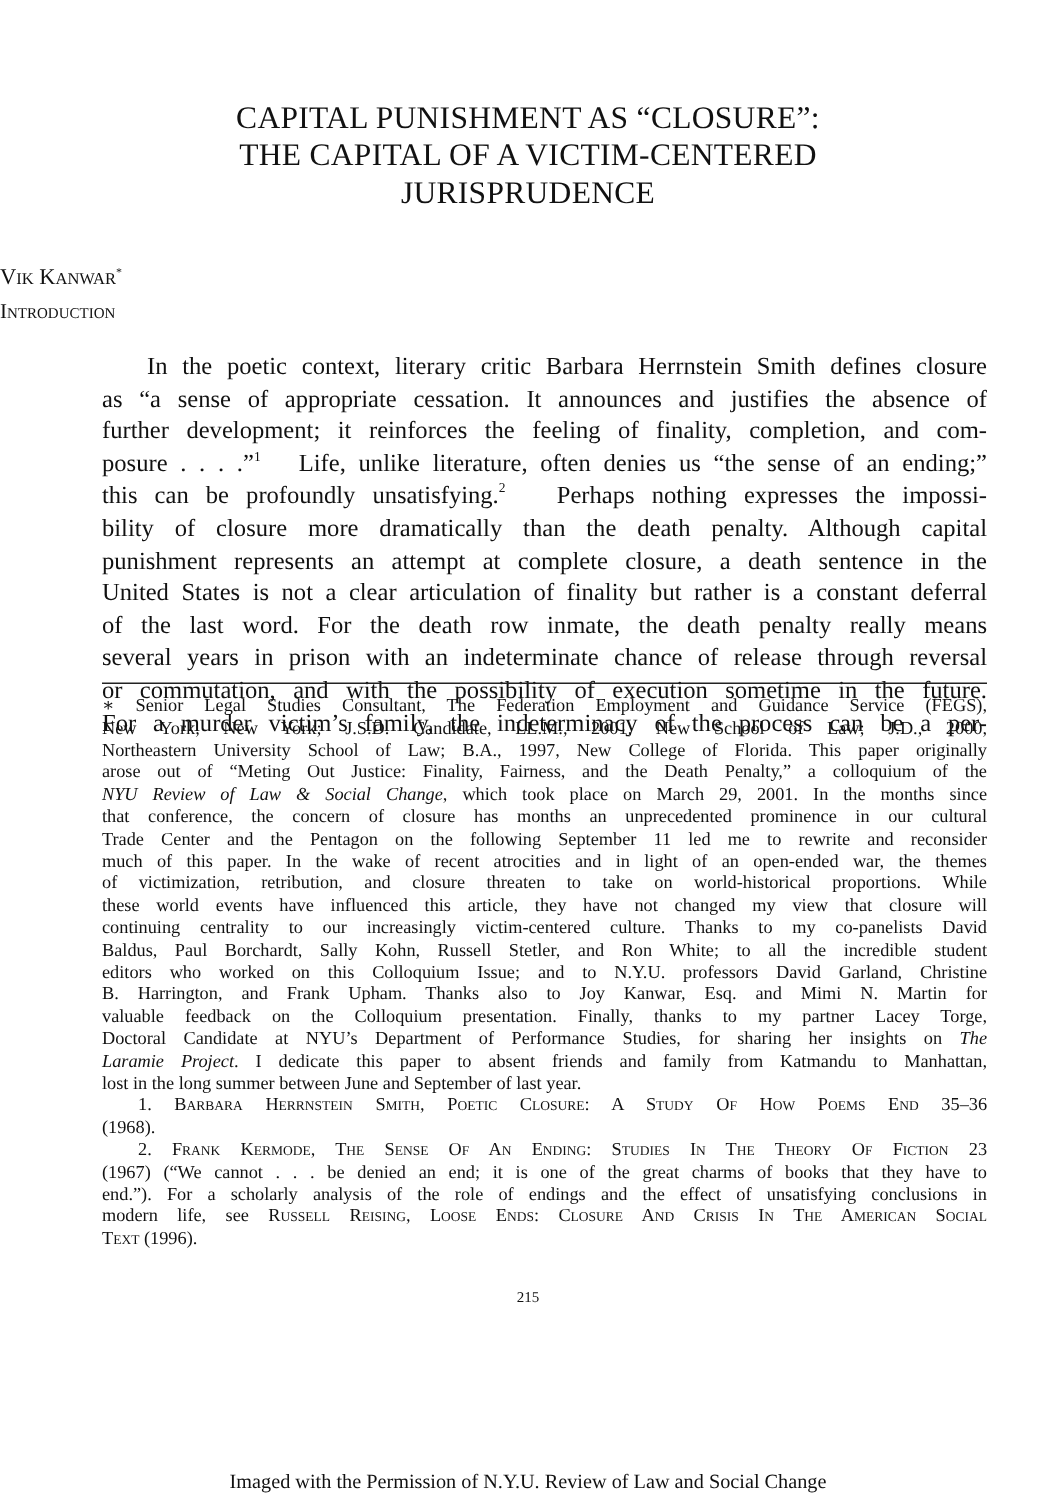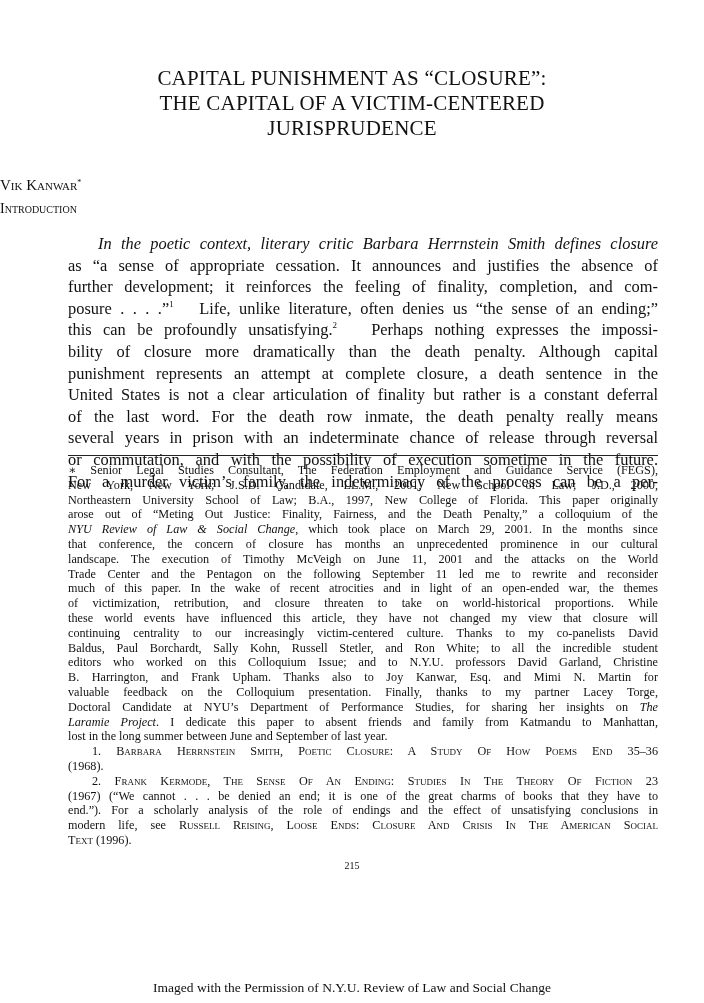--- a/index.html
+++ b/index.html
@@ -8,21 +8,21 @@
   .title { position: absolute; left: 0; width: 704px; text-align: center;
            font-size: 21px; line-height: 25px; top: 66px; letter-spacing: 0.2px; }
   .title div { white-space: nowrap; }
   .author { position: absolute; left: 0; width: 704px; text-align: left; top: 177px;
             font-size: 15px; font-variant: small-caps; }
   .author sup { font-size: 8px; vertical-align: 5px; }
   .section { position: absolute; left: 0; width: 704px; top: 201px;
              font-size: 14px; font-variant: small-caps; }
   .body { position: absolute; left: 68px; width: 590px; top: 233px; font-size: 16.4px; line-height: 21.6px; }
   .line { white-space: nowrap; text-align: justify; text-align-last: justify; height: 21.6px; }
-  .line.indent { padding-left: 30px; font-style: italic; }
+  .line.indent { padding-left: 30px; }
   .rule { position: absolute; left: 68px; width: 590px; top: 455px; border-top: 1.3px solid #222; }
   .notes { position: absolute; left: 68px; width: 590px; top: 463px; font-size: 12.2px; line-height: 14.8px; }
   .nline { white-space: nowrap; text-align: justify; text-align-last: justify; height: 14.8px; }
   .nline.last { text-align-last: left; }
   .nline.indent { padding-left: 24px; }
   .sc { font-variant: small-caps; }
   .pagenum { position: absolute; left: 0; width: 704px; top: 860px; text-align: center; font-size: 10px; }
   .permission { position: absolute; left: 0; width: 704px; top: 980px; text-align: center; font-size: 13.5px; }
   sup.fn { font-size: 9px; vertical-align: 7px; line-height: 0; }
   i { }
@@ -59,21 +59,20 @@
 
 <div class="rule"></div>
 
 <div class="notes">
   <div class="nline">∗ Senior Legal Studies Consultant, The Federation Employment and Guidance Service (FEGS),</div>
   <div class="nline">New York, New York; J.S.D. Candidate, LL.M., 2001, New School of Law; J.D., 2000,</div>
   <div class="nline">Northeastern University School of Law; B.A., 1997, New College of Florida. This paper originally</div>
   <div class="nline">arose out of “Meting Out Justice: Finality, Fairness, and the Death Penalty,” a colloquium of the</div>
   <div class="nline"><i>NYU Review of Law &amp; Social Change</i><span>, which took place on March 29, 2001.  In the months since</span></div>
   <div class="nline">that conference, the concern of closure has months an unprecedented prominence in our cultural</div>
-  <div class="nline">landscape.  The execution of Timothy McVeigh on June 11, 2001 and the attacks on the World</div>
   <div class="nline">Trade Center and the Pentagon on the following September 11 led me to rewrite and reconsider</div>
   <div class="nline">much of this paper.  In the wake of recent atrocities and in light of an open-ended war, the themes</div>
   <div class="nline">of victimization, retribution, and closure threaten to take on world-historical proportions.  While</div>
   <div class="nline">these world events have influenced this article, they have not changed my view that closure will</div>
   <div class="nline">continuing centrality to our increasingly victim-centered culture. Thanks to my co-panelists David</div>
   <div class="nline">Baldus, Paul Borchardt, Sally Kohn, Russell Stetler, and Ron White; to all the incredible student</div>
   <div class="nline">editors who worked on this Colloquium Issue; and to N.Y.U. professors David Garland, Christine</div>
   <div class="nline">B. Harrington, and Frank Upham. Thanks also to Joy Kanwar, Esq. and Mimi N. Martin for</div>
   <div class="nline">valuable feedback on the Colloquium presentation. Finally, thanks to my partner Lacey Torge,</div>
   <div class="nline"><span>Doctoral Candidate at NYU’s Department of Performance Studies, for sharing her insights on </span><i>The</i></div>

